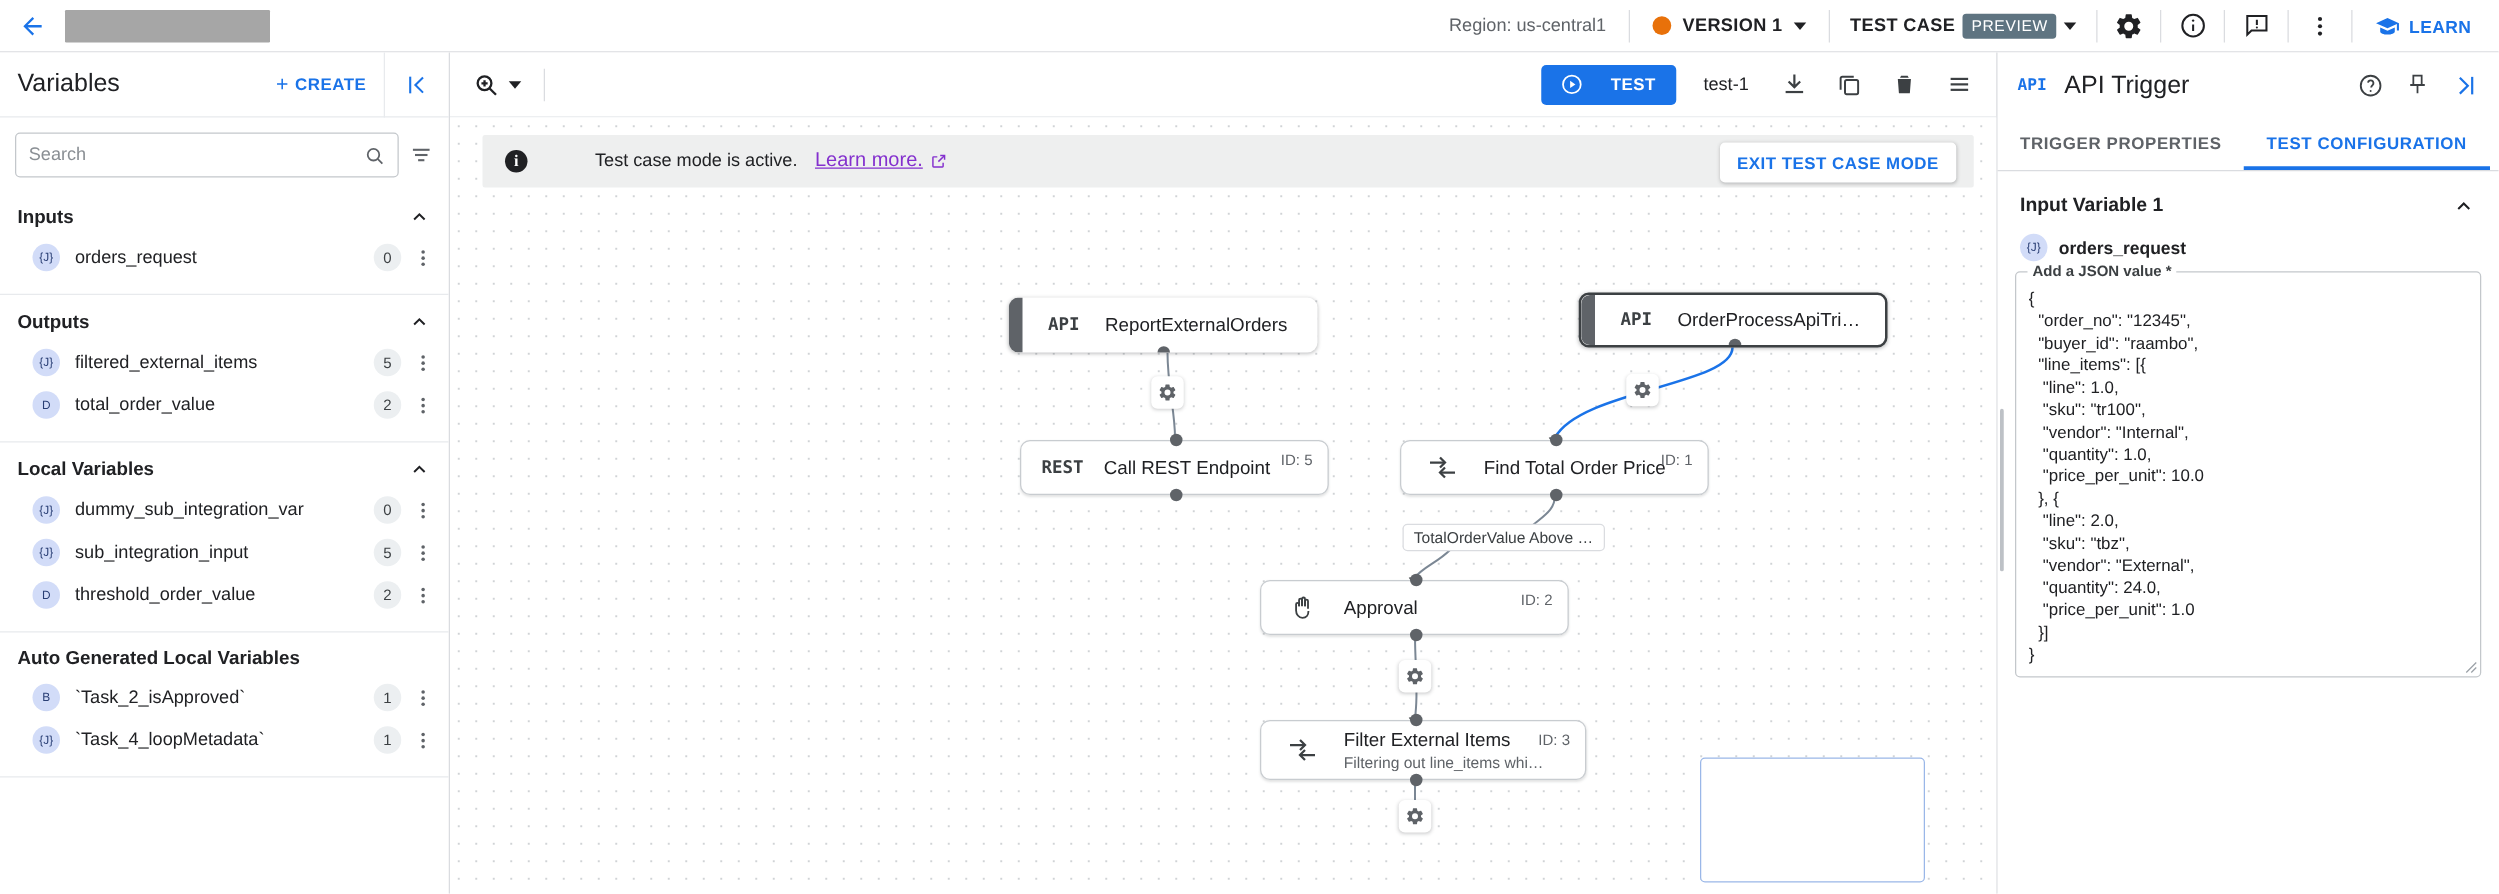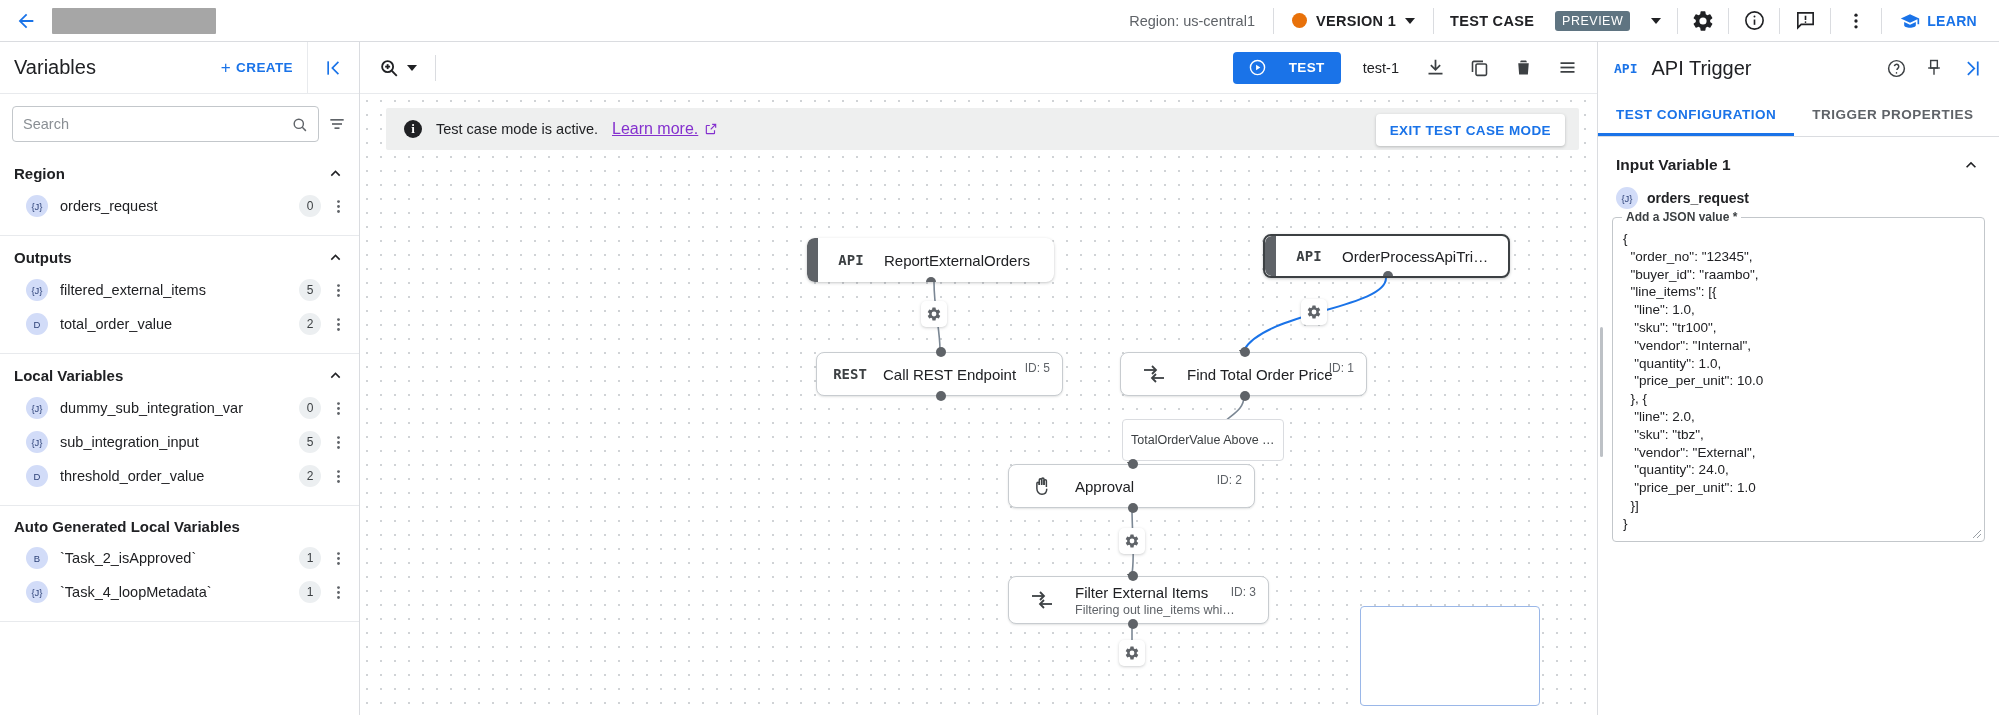--- a/index.html
+++ b/index.html
@@ -33,21 +33,21 @@
   .vsep { width: 1px; height: 26px; background: #dadce0; }
   .version-chip {
     display: flex; align-items: center; gap: 9px;
     padding: 0 18px; cursor: pointer; white-space: nowrap;
   }
   .dot-orange { width: 15px; height: 15px; border-radius: 50%; background: #e8710a; }
   .version-chip .vlabel { font-size: 14.5px; font-weight: bold; letter-spacing: .3px; color: #202124; }
   .caret { width: 0; height: 0; border-left: 5px solid transparent; border-right: 5px solid transparent;
            border-top: 6px solid #202124; }
   .testcase-chip {
-    display: flex; align-items: center; gap: 21px; padding: 0 16px; cursor: pointer; white-space: nowrap;
+    display: flex; align-items: center; gap: 6px; padding: 0 16px; cursor: pointer; white-space: nowrap;
   }
   .testcase-chip .tlabel { font-size: 14.5px; font-weight: bold; letter-spacing: .3px; }
   .preview-badge {
     background: #5f7481; color: #fff; font-size: 12.5px; letter-spacing: .5px;
     padding: 3px 7px; border-radius: 3px; font-weight: normal;
   }
   .icon-btn {
     width: 50px; height: 42px; display: flex; align-items: center; justify-content: center;
     cursor: pointer; color: #202124;
   }
@@ -138,21 +138,21 @@
   .banner {
     position: absolute; left: 26px; top: 14px; right: 18px; height: 42px;
     background: #eeefef; display: flex; align-items: center; padding: 0 18px; gap: 14px;
     border-radius: 2px;
   }
   .banner-icon {
     width: 18px; height: 18px; border-radius: 50%; background: #202124; color: #fff;
     font-size: 13px; font-weight: bold; display: flex; align-items: center; justify-content: center;
     font-family: "Liberation Serif", serif;
   }
-  .banner-text { font-size: 14.5px; color: #202124; }
+  .banner-text { font-size: 14.5px; color: #202124; margin-left: 40px; }
   .banner-link { color: #8430ce; text-decoration: underline; cursor: pointer; }
   .exit-btn {
     position: absolute; right: 32px; top: 20px;
     background: #fff; color: #1a73e8; font-size: 13.5px; font-weight: bold; letter-spacing: .4px;
     height: 32px; padding: 0 14px; display: flex; align-items: center; border-radius: 4px;
     box-shadow: 0 1px 3px rgba(60,64,67,.3); cursor: pointer; white-space: nowrap;
   }
 
   .node {
     position: absolute; background: #fff; border: 1px solid #c8ccd0; border-radius: 8px;
@@ -170,21 +170,21 @@
   .node-sub { font-size: 12.5px; color: #5f6368; white-space: nowrap; overflow: hidden; text-overflow: ellipsis; margin-top: 2px; }
   .node-id { position: absolute; right: 12px; top: 8px; font-size: 12px; color: #5f6368; }
   .port { position: absolute; width: 10px; height: 10px; border-radius: 50%; background: #5f6368; }
   .gear-chip {
     position: absolute; width: 26px; height: 26px; background: #fff; border-radius: 5px;
     display: flex; align-items: center; justify-content: center; color: #5f6368;
     box-shadow: 0 1px 3px rgba(60,64,67,.25);
   }
   .edge-label {
     position: absolute; background: #fff; border: 1px solid #dadce0; border-radius: 4px;
-    font-size: 12.5px; color: #3c4043; padding: 13px 8px; white-space: nowrap;
+    font-size: 12.5px; color: #3c4043; padding: 3px 8px; white-space: nowrap;
   }
   .ghost-box {
     position: absolute; border: 1px solid #9ab7e8; background: #fff; border-radius: 4px;
   }
   svg.edges { position: absolute; left: 0; top: 0; width: 100%; height: 100%; pointer-events: none; }
 
   
   .rpanel {
     width: 402px; min-width: 402px; border-left: 1px solid #dadce0;
     display: flex; flex-direction: column; background: #fff;
@@ -321,21 +321,21 @@
               <rect x="6" y="11" width="12" height="2"></rect>
               <rect x="9" y="16" width="6" height="2"></rect>
             </svg>
         </div>
       </div>
 
       <div class="sidebar-scroll">
 
         <div class="var-section">
           <div class="section-head">
-            <span class="sh-title">Region</span>
+            <span class="sh-title">Inputs</span>
             <span class="chev">
                 <svg width="19" height="19" viewBox="0 0 24 24" fill="currentColor">
                   <path d="M12 8l-6 6 1.4 1.4L12 10.8l4.6 4.6L18 14z"></path>
                 </svg>
               </span>
           </div>
           <div class="var-row">
             <span class="type-badge">{J}</span>
             <span class="var-name">orders_request</span>
             <span class="count-badge">0</span>
@@ -674,22 +674,22 @@
         </span>
         <span class="rp-ic blue">
           <svg width="21" height="21" viewBox="0 0 24 24" fill="currentColor">
               <path d="M6 5.4L7.4 4l8 8-8 8L6 18.6l6.6-6.6z"></path>
               <rect x="17" y="4" width="2" height="16"></rect>
             </svg>
         </span>
       </div>
 
       <div class="rp-tabs">
+        <div class="rp-tab">TRIGGER PROPERTIES</div>
         <div class="rp-tab active">TEST CONFIGURATION</div>
-        <div class="rp-tab">TRIGGER PROPERTIES</div>
       </div>
 
       <div class="rp-body">
         <div class="rp-scrollbar"></div>
         <div class="rp-section-head">
           <span class="t">Input Variable 1</span>
           <span class="chev">
               <svg width="20" height="20" viewBox="0 0 24 24" fill="currentColor">
                 <path d="M12 8l-6 6 1.4 1.4L12 10.8l4.6 4.6L18 14z"></path>
               </svg>

